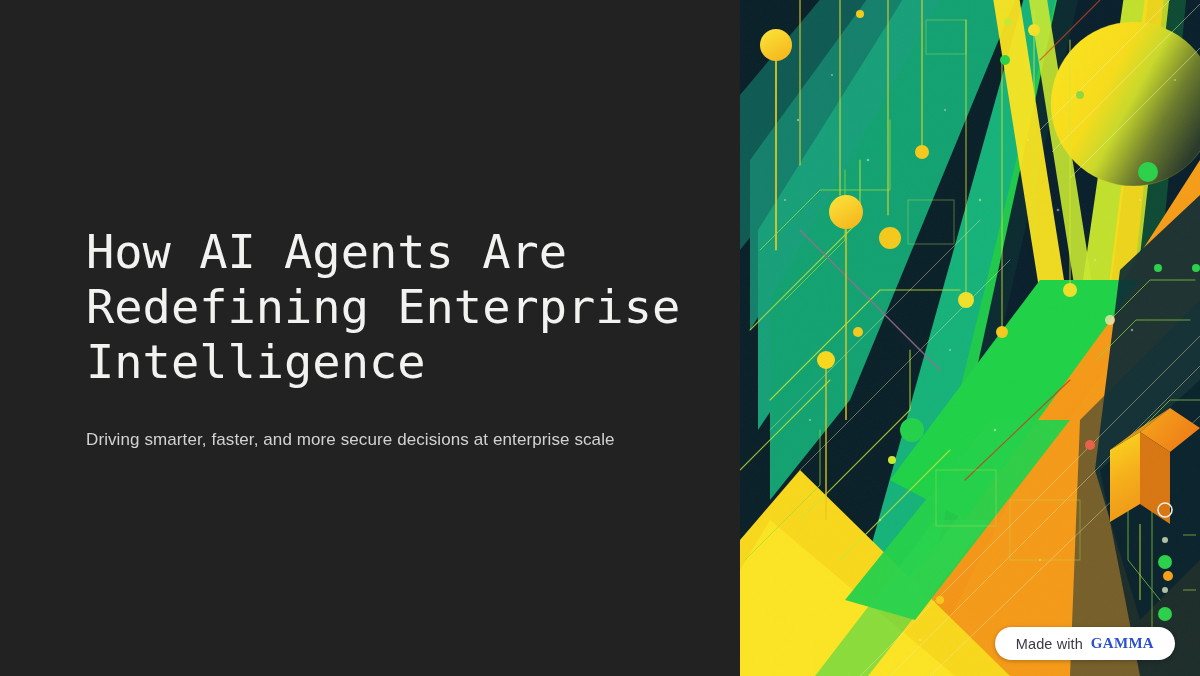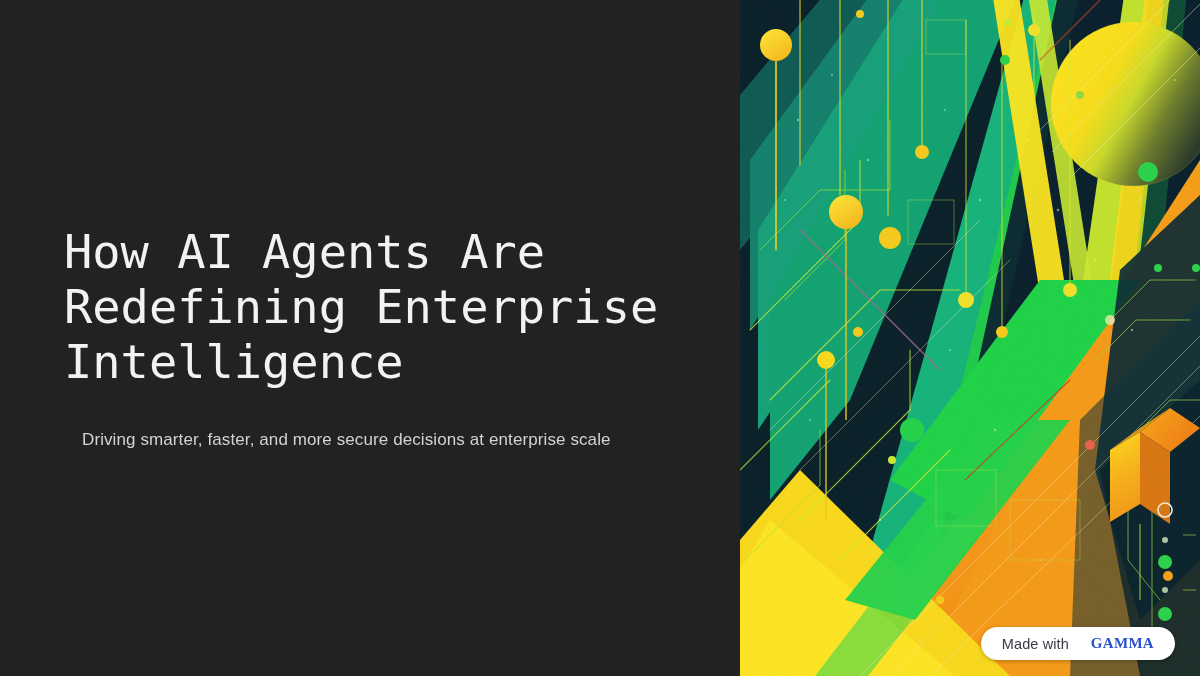--- a/index.html
+++ b/index.html
@@ -17,41 +17,40 @@
   }
 
   
   .text-panel {
     position:relative;
     width:740px; height:676px;
     background:#222222;
     display:flex;
     flex-direction:column;
     justify-content:center;
-    padding-left:64px;
+    padding-left:86px;
     padding-right:40px;
   }
   .slide-title {
     font-family:"DejaVu Sans Mono","Liberation Mono",monospace;
     font-size:47px;
     line-height:1.18;
     font-weight:400;
     color:#F2F2F0;
     letter-spacing:0px;
     white-space:pre-line;
     margin-bottom:38px;
   }
   .slide-subtitle {
     font-family:"Liberation Sans", sans-serif;
     font-size:17px;
     line-height:1.45;
     font-weight:400;
     color:#D2D2D0;
     letter-spacing:0.1px;
-    margin-left:18px;
   }
 
   
   .art-panel {
     position:relative;
     width:460px; height:676px;
     overflow:hidden;
     background:#0A2530;
   }
   .art-panel svg { display:block; width:460px; height:676px; }
@@ -60,21 +59,21 @@
   .gamma-badge {
     position:absolute;
     right:25px;
     bottom:16px;
     height:33px;
     padding:0 21px;
     border-radius:17px;
     background:#FFFFFF;
     display:flex;
     align-items:center;
-    gap:22px;
+    gap:8px;
     box-shadow:0 1px 4px rgba(0,0,0,0.28);
     z-index:40;
   }
   .gamma-made {
     font-family:"Liberation Sans", sans-serif;
     font-size:14.5px;
     color:#3A3A46;
     font-weight:400;
     letter-spacing:0.1px;
   }

